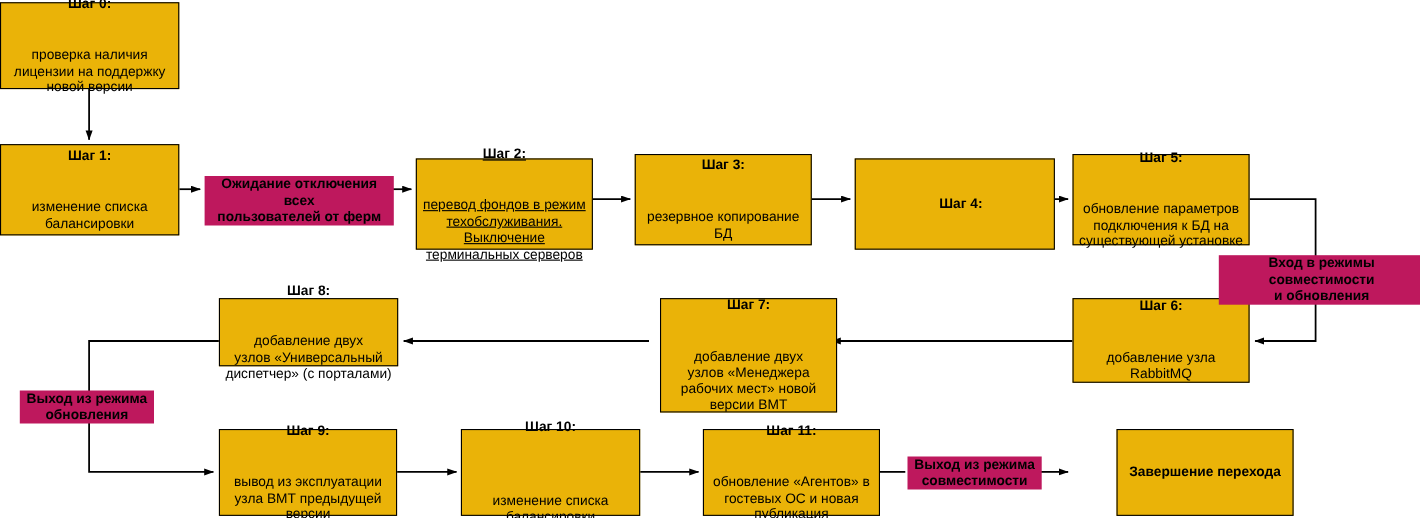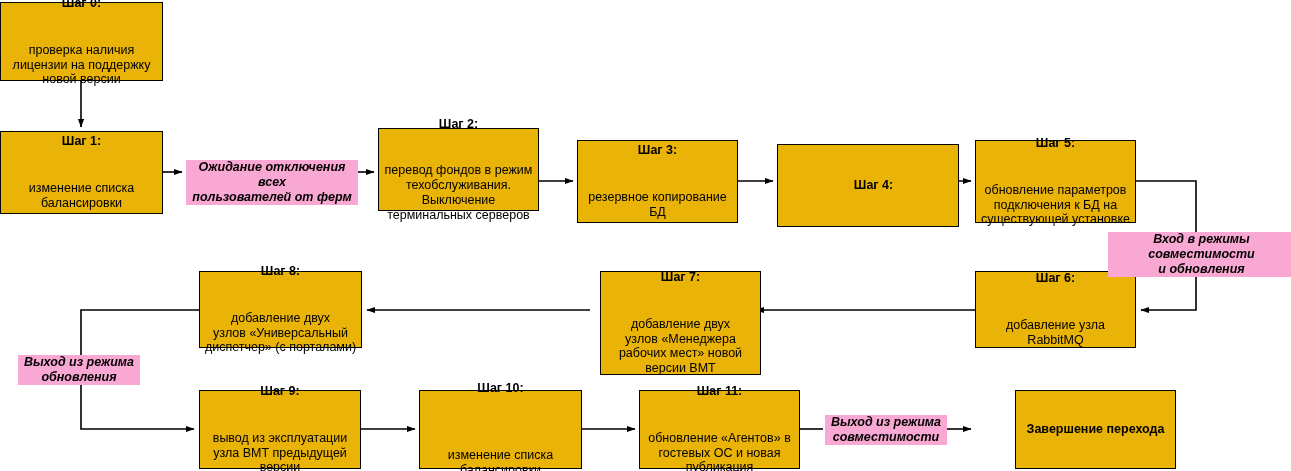--- a/index.html
+++ b/index.html
@@ -53,24 +53,23 @@
     font-weight: bold;
     font-size: 12.5px;
     white-space: pre-line;
   }
   .edge-label {
     position: absolute;
     font-weight: bold;
     font-size: 12.5px;
     line-height: 1.2;
     text-align: center;
-    background: #f9a8d4;
+    background: #be185d;
     white-space: pre-line;
     padding: 0 2px;
-    font-style: italic;
   }
 </style>
 </head>
 <body>
 
 <div id="flowchart-root">
 
   <svg id="edge-layer" viewBox="0 0 1291 471" width="1291" height="471" xmlns="http://www.w3.org/2000/svg">
     <defs>
       <marker id="arrowhead" markerWidth="9" markerHeight="9" refX="8.4" refY="3.2" orient="auto" markerUnits="userSpaceOnUse">
@@ -113,21 +112,21 @@
 лицензии на поддержку
 новой версии</div>
   </div>
 
   <div class="node-box" style="left:0px; top:131px; width:163px; height:83px;">
     <div class="node-title">Шаг 1:</div>
     <div class="node-body">изменение списка
 балансировки</div>
   </div>
 
-  <div class="node-box" style="left:378px; top:128px; width:161px; height:83px;">
+  <div class="node-box" style="left:378px; top:144px; width:161px; height:83px;text-decoration:underline;">
     <div class="node-title">Шаг 2:</div>
     <div class="node-body">перевод фондов в режим
 техобслуживания.
 Выключение
 терминальных серверов</div>
   </div>
 
   <div class="node-box" style="left:577px; top:140px; width:161px; height:83px;">
     <div class="node-title">Шаг 3:</div>
     <div class="node-body">резервное копирование БД</div>
@@ -150,21 +149,21 @@
   </div>
 
   <div class="node-box" style="left:600px; top:271px; width:161px; height:104px;">
     <div class="node-title">Шаг 7:</div>
     <div class="node-body">добавление двух
 узлов «Менеджера
 рабочих мест» новой
 версии ВМТ</div>
   </div>
 
-  <div class="node-box" style="left:199px; top:271px; width:163px; height:77px;">
+  <div class="node-box" style="left:199px; top:271px; width:163px; height:62px;">
     <div class="node-title">Шаг 8:</div>
     <div class="node-body">добавление двух
 узлов «Универсальный
 диспетчер» (с порталами)</div>
   </div>
 
   <div class="node-box" style="left:199px; top:390px; width:162px; height:79px;">
     <div class="node-title">Шаг 9:</div>
     <div class="node-body">вывод из эксплуатации
 узла ВМТ предыдущей

